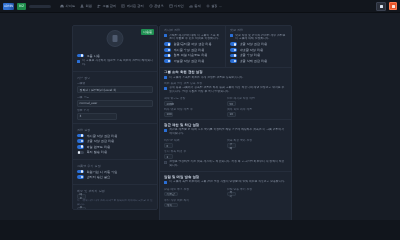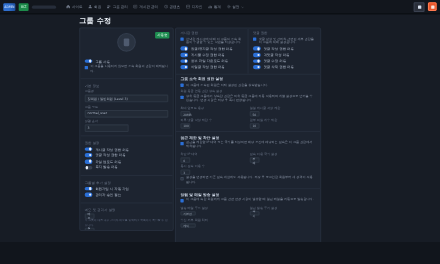--- a/index.html
+++ b/index.html
@@ -203,30 +203,20 @@
     <div class="topright">
       <div class="tr-box">
           <i></i>
         </div>
       <div class="tr-orange">
           <i></i>
         </div>
     </div>
   </div>
 
-  <div class="pagehead">
-    <div class="ptitle">그룹 수정</div>
-    <div class="crumbs">
-      <span class="crumb-chip">관리자홈</span>
-      <span class="sep">›</span>
-      <span class="crumb-chip">회원</span>
-      <span class="sep">›</span>
-      <span class="cur">그룹 관리 &gt; 그룹 수정</span>
-    </div>
-  </div>
 
   <div class="left">
 
     <div class="avatar-wrap">
       <div class="badge">사용중</div>
       <div class="avatar">
         <span class="glyph"></span>
       </div>
     </div>
 

